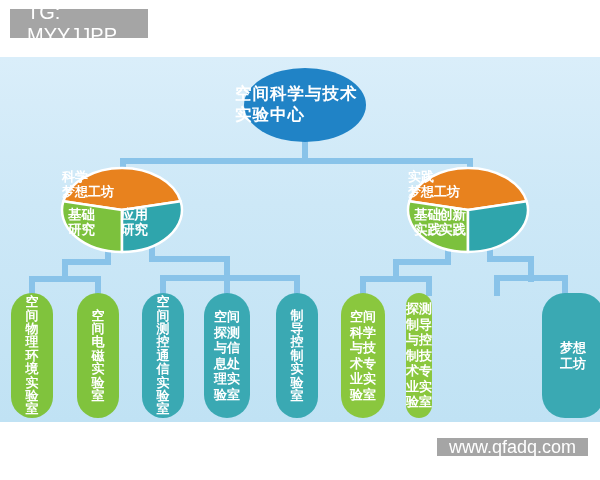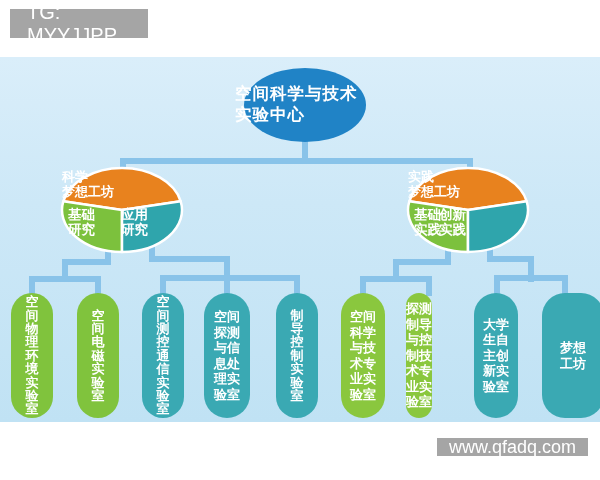--- a/index.html
+++ b/index.html
@@ -118,23 +118,20 @@
     </div>
   <div class="capsule c5 teal col1">
       <div class="txt">制导控制实验室</div>
     </div>
   <div class="capsule c6 lime col2">
       <div class="txt">空间科学与技术专业实验室</div>
     </div>
   <div class="capsule c7 lime col2">
       <div class="txt">探测制导与控制技术专业实验室</div>
     </div>
-  <div class="capsule c8 teal col2">
-      <div class="txt">大学生自主创新实验室</div>
-    </div>
   <div class="capsule c9 teal col2">
       <div class="txt">梦想工坊</div>
     </div>
 
   <div class="badge top-left">
       <span>TG: MYYJJPP</span>
     </div>
   <div class="badge bottom-right">
       <span>www.qfadq.com</span>
     </div>

